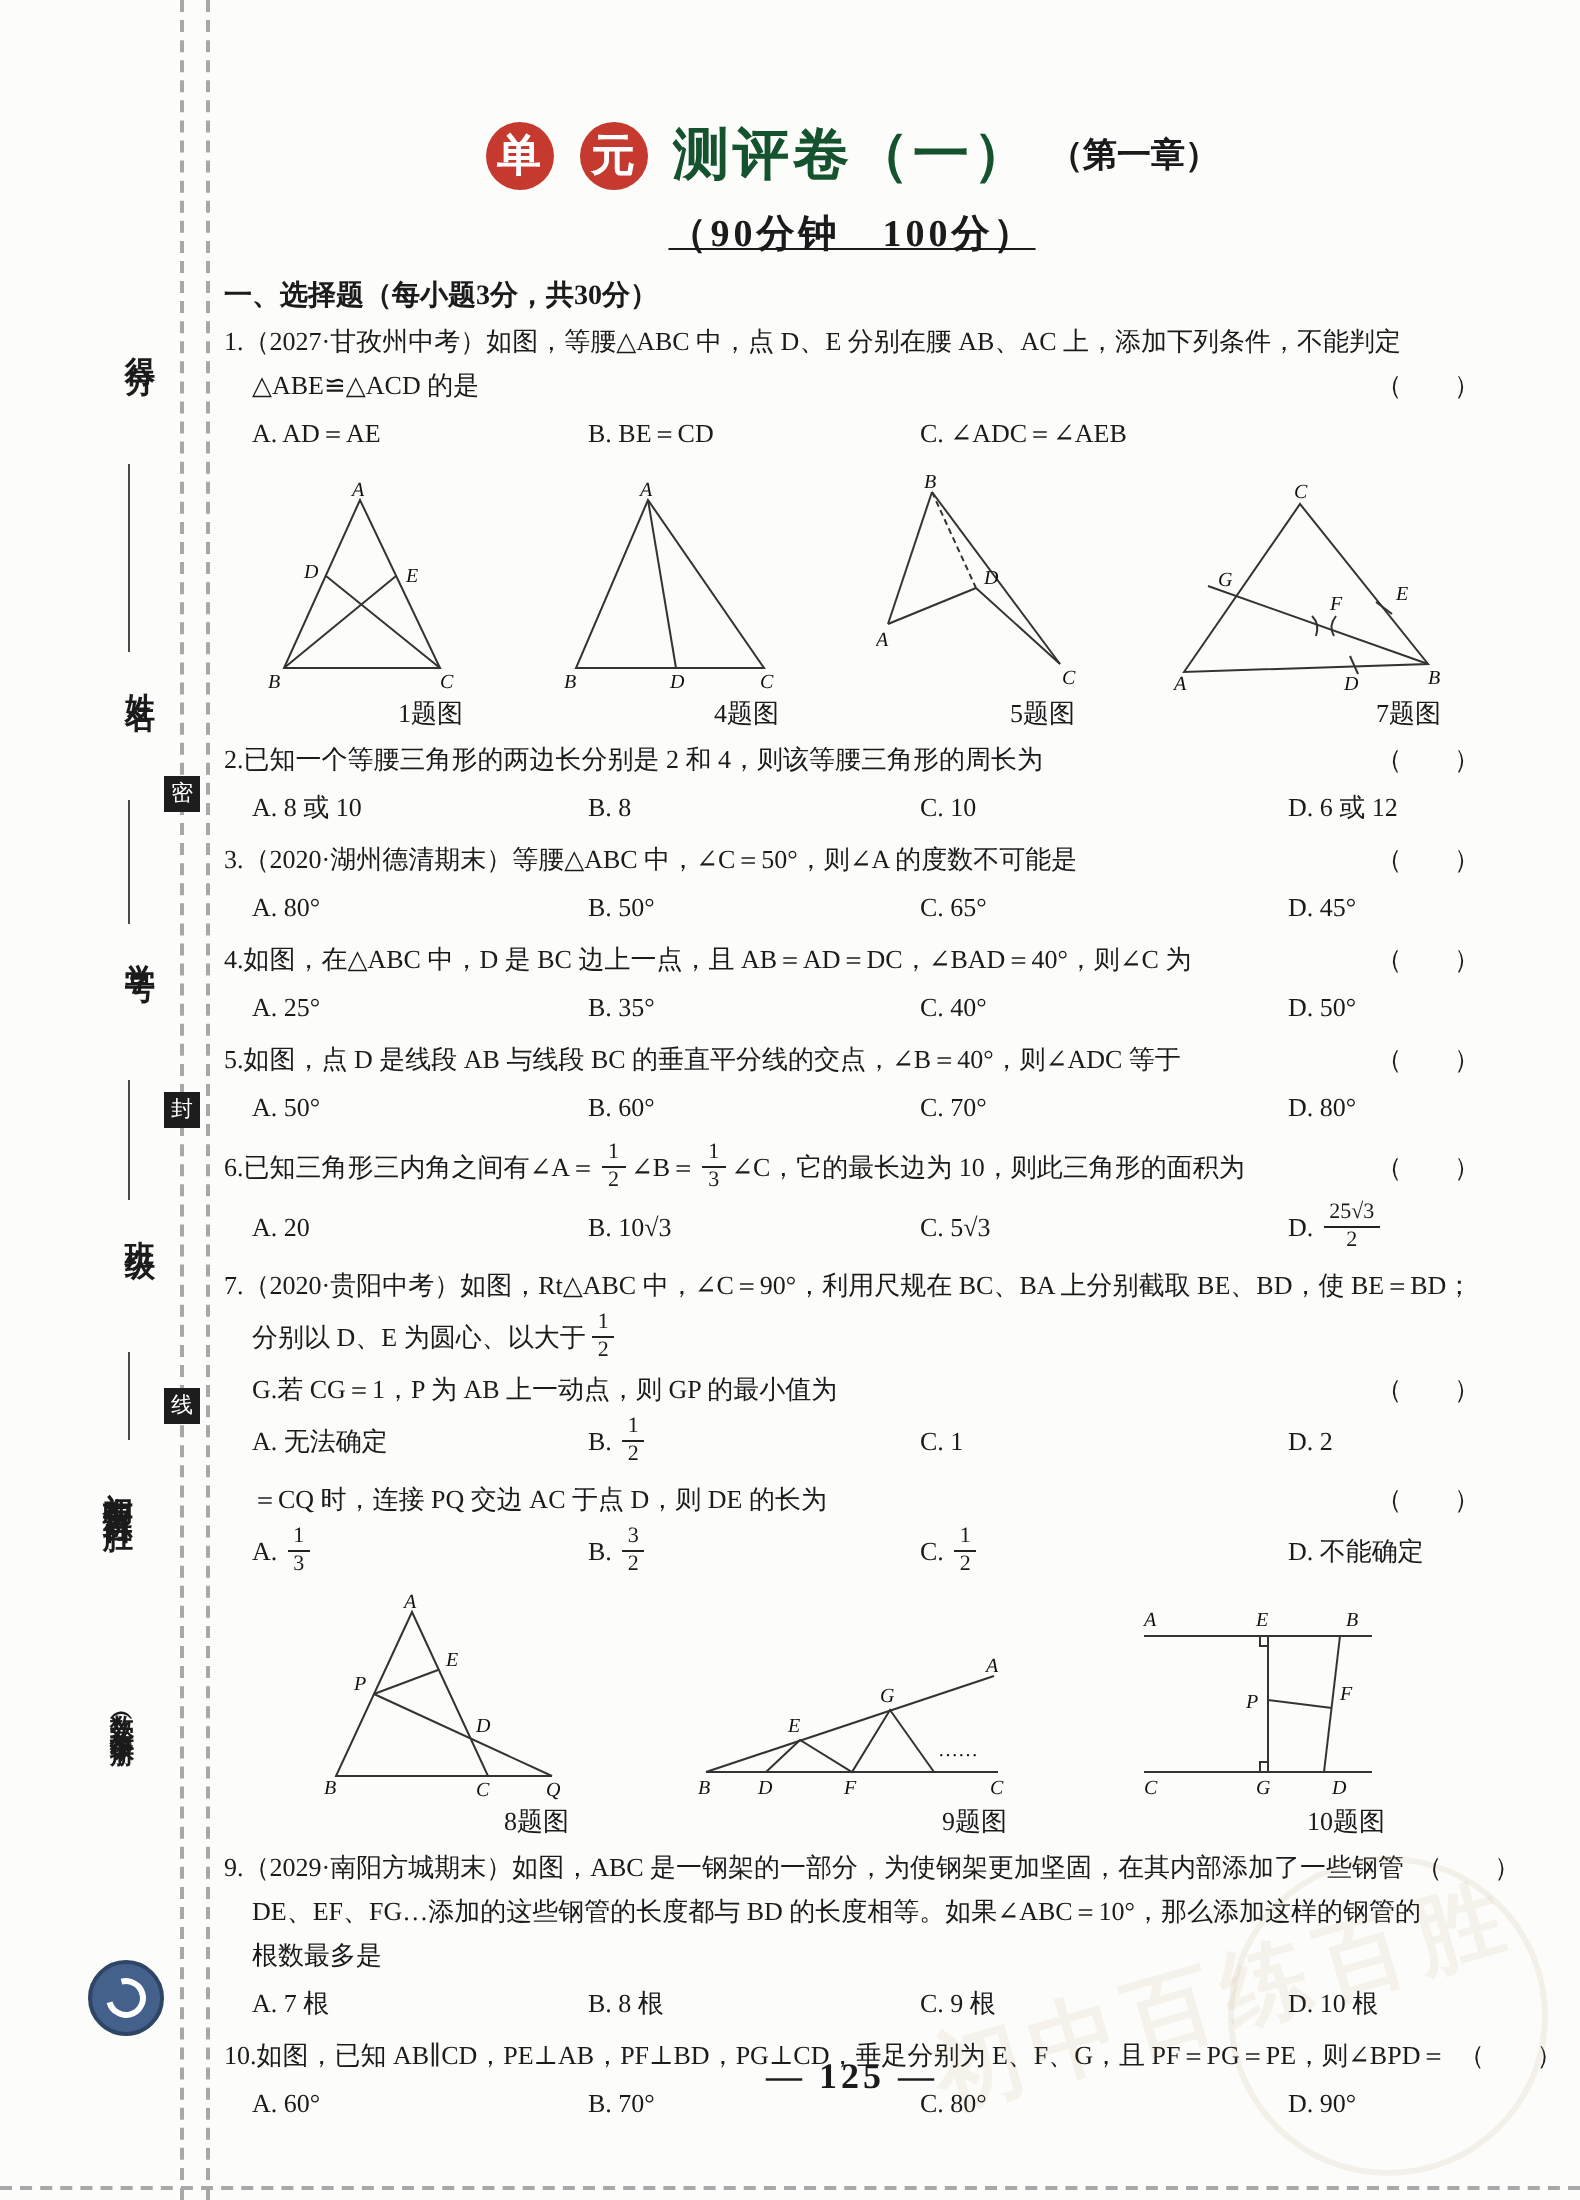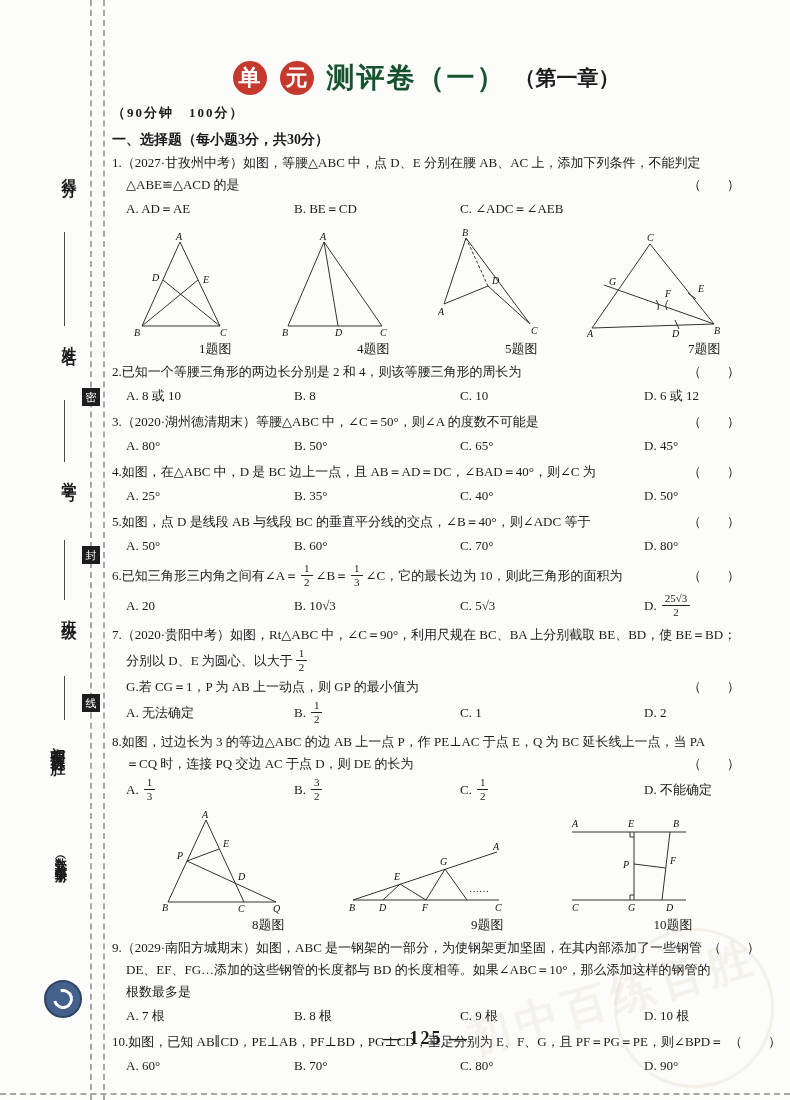--- a/index.html
+++ b/index.html
@@ -49,22 +49,22 @@
   }
   
   .main { position:absolute; left:112px; top:56px; width:628px; }
   .title { text-align:center; }
   .badge {
     display:inline-block; width:34px; height:34px; border-radius:50%;
     background:#c5392e; color:#fff; font-size:22px; line-height:34px;
     font-weight:bold; vertical-align:middle; margin-right:5px; text-align:center;
   }
   .title-main { font-size:28px; font-weight:bold; letter-spacing:2px; vertical-align:middle; color:#14532d; }
-  .title-chapter { font-size:21px; font-weight:bold; vertical-align:middle; }
-  .meta { font-size:13px; font-weight:bold; margin-top:7px; letter-spacing:2px; }
+  .title-chapter { font-size:17px; font-weight:bold; vertical-align:middle; }
+  .meta { text-align:center; font-size:19px; font-weight:bold; margin-top:7px; letter-spacing:2px;text-decoration:underline; }
   .sec { font-size:14px; font-weight:bold; margin-top:9px; }
   
   .q { font-size:13px; padding-left:14px; margin-top:3px; }
   .line { line-height:22px; min-height:22px; white-space:nowrap; }
   .first { margin-left:-14px; }
   .flex { display:flex; align-items:center; }
   .bracket { margin-left:auto; padding-left:6px; white-space:pre; }
   .tall { min-height:30px; }
   .opts { display:grid; grid-template-columns:168px 166px 184px auto; line-height:25px; align-items:center; }
   .opt { display:flex; align-items:center; gap:2px; }
@@ -298,21 +298,20 @@
             <span class="fr-num">1</span>
             <span class="fr-den">2</span>
           </span>
       </span>
       <span class="opt">C. 1</span>
       <span class="opt">D. 2</span>
     </div>
   </div>
 
   <div class="q">
-    <div class="line first">8.如图，过边长为 3 的等边△ABC 的边 AB 上一点 P，作 PE⊥AC 于点 E，Q 为 BC 延长线上一点，当 PA</div>
     <div class="line flex">
       <span>＝CQ 时，连接 PQ 交边 AC 于点 D，则 DE 的长为</span>
       <span class="bracket">（　　）</span>
     </div>
     <div class="opts tall">
       <span class="opt">
         <span>A.</span>
         <span class="fr">
             <span class="fr-num">1</span>
             <span class="fr-den">3</span>

